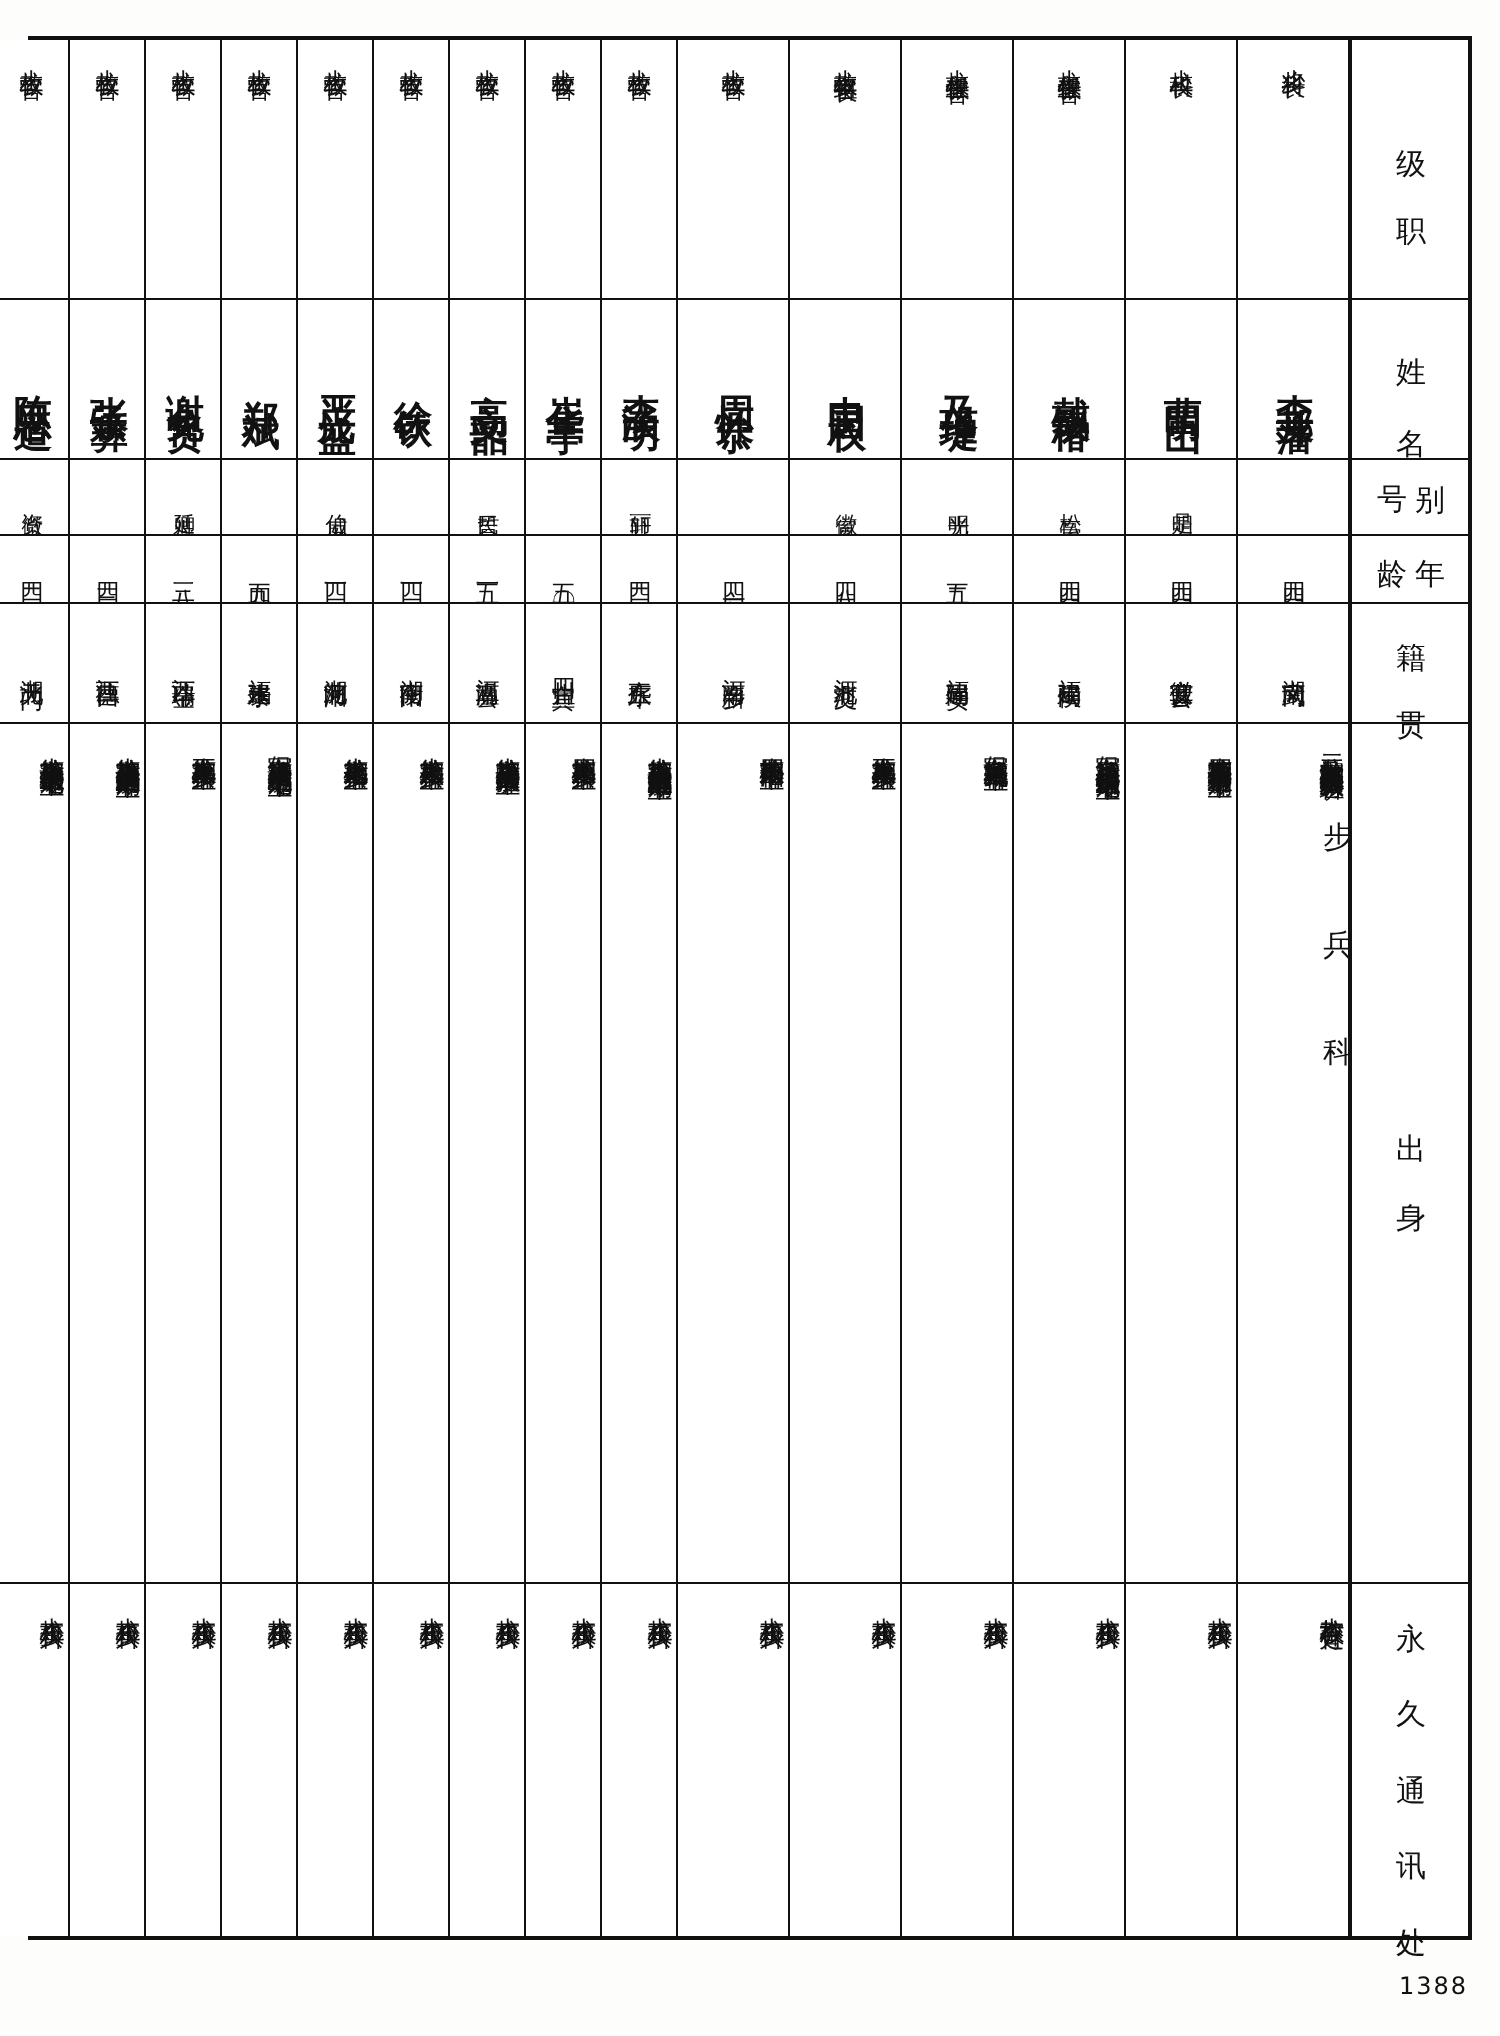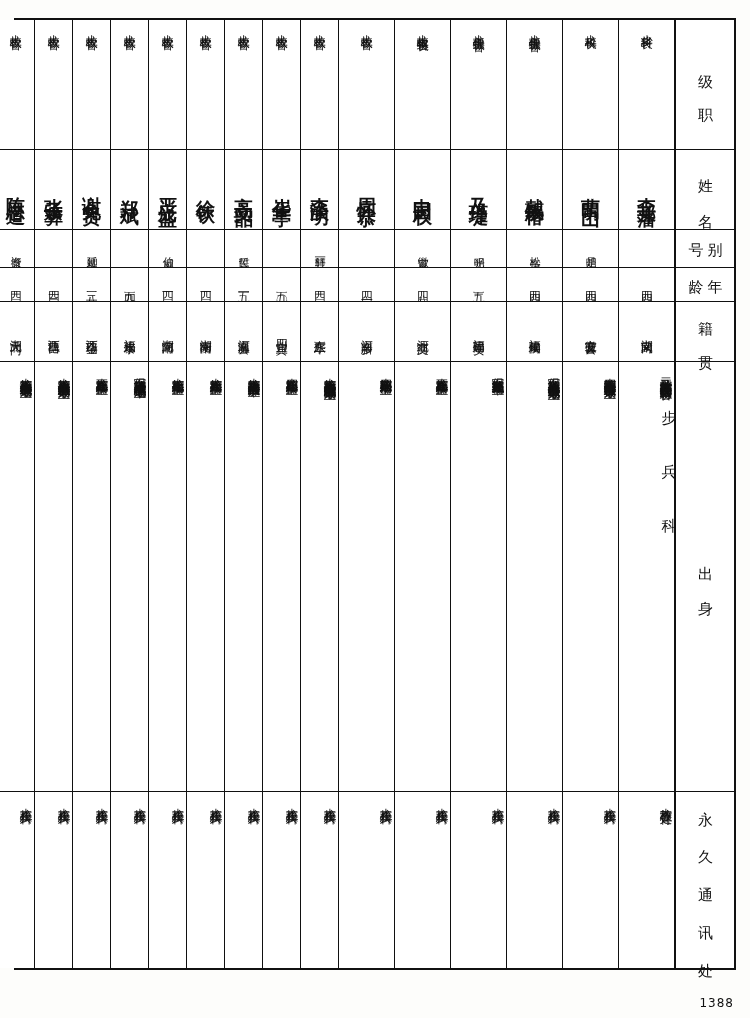--- a/index.html
+++ b/index.html
@@ -99,21 +99,21 @@
     top:398px;
     writing-mode:vertical-rl;
     text-orientation:upright;
     font-size:15px;
     letter-spacing:18px;
     font-family:"DejaVu Serif", serif;
   }
   .page-number{
     position:absolute;
     right:16px;
-    bottom:8px;
+    bottom:18px;
     font-size:12px;
     font-family:"DejaVu Sans", sans-serif;
     letter-spacing:1px;
   }
 </style>
 </head>
 <body>
 
 <div class="page">
   <div class="table-wrap">

